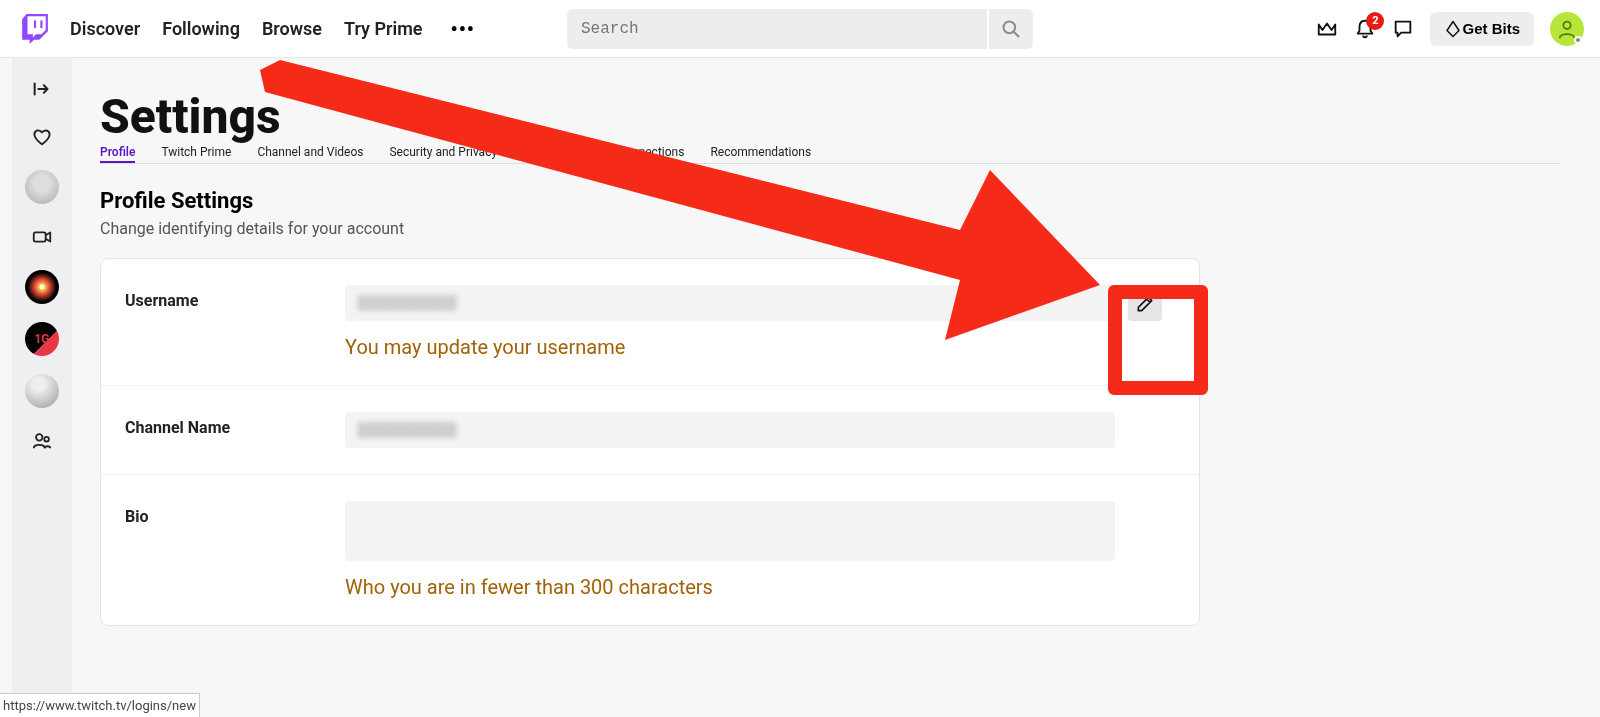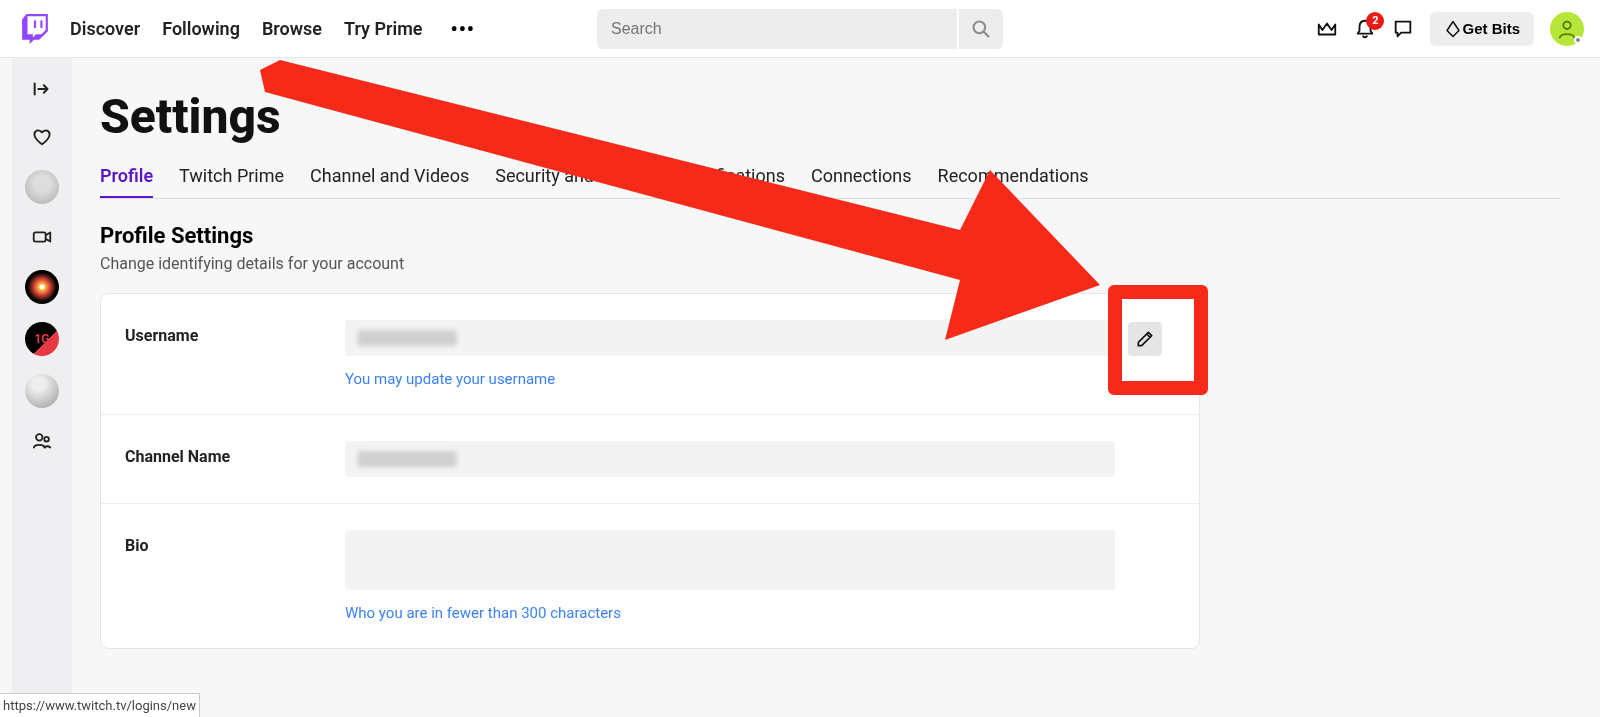--- a/index.html
+++ b/index.html
@@ -5,57 +5,57 @@
   * { box-sizing: border-box; margin: 0; padding: 0; }
   body { font-family: -apple-system, BlinkMacSystemFont, "Segoe UI", Roboto, Helvetica, Arial, sans-serif; background: #f7f7f8; width: 1600px; height: 717px; overflow: hidden; position: relative; }
   
   
   .topnav { display: flex; align-items: center; height: 58px; background: #fff; border-bottom: 1px solid #e6e6e6; padding: 0 10px; position: relative; z-index: 5;}
   .logo { width: 30px; height: 30px; display:flex; align-items:center; justify-content:center; margin: 0 10px; cursor:pointer;}
   .nav-links { display: flex; align-items: center; gap: 22px; margin-left: 10px; }
   .nav-link { font-size: 18px; color: #222; font-weight: 600; cursor:pointer;}
   .more-icon { font-size: 20px; font-weight: bold; letter-spacing: 1px; cursor:pointer; padding:0 6px;}
   .search-wrap { margin-left: auto; margin-right: auto; position: absolute; left: 50%; transform: translateX(-50%); display:flex; align-items:center;}
-  .search-input { width: 360px; height: 40px; background: #ededed; border: none; border-radius: 6px 0 0 6px; padding: 0 14px; font-size: 16px; color:#555;}
+  .search-input { width: 420px; height: 40px; background: #ededed; border: none; border-radius: 6px 0 0 6px; padding: 0 14px; font-size: 16px; color:#555;font-family:Liberation Mono, monospace;}
   .search-btn { width: 44px; height: 40px; background: #ededed; border:none; border-radius:0 6px 6px 0; display:flex; align-items:center; justify-content:center; cursor:pointer; margin-left:2px;}
   .right-icons { margin-left: auto; display:flex; align-items:center; gap: 16px; padding-right:6px;}
   .ic { width:22px; height:22px; display:flex; align-items:center; justify-content:center; cursor:pointer; position:relative;}
   .badge { position:absolute; top:-6px; right:-8px; background:#e91916; color:#fff; border-radius:50%; width:18px; height:18px; font-size:11px; font-weight:bold; display:flex; align-items:center; justify-content:center;}
   .bits-btn { display:flex; align-items:center; background:#ededed; border:none; border-radius:6px; padding: 8px 14px; font-size:15px; font-weight:600; cursor:pointer;}
   .avatar { width:34px; height:34px; border-radius:50%; background:#b7e63a; display:flex; align-items:center; justify-content:center; cursor:pointer; position:relative;}
   .avatar-dot { position:absolute; bottom:2px; right:2px; width:8px; height:8px; background:#888; border-radius:50%; border:2px solid #fff;}
   
   
   .leftbar { position:absolute; top:58px; left:12px; width:60px; bottom:0; background:#efeff1; display:flex; flex-direction:column; align-items:center; padding-top:16px; gap:18px; z-index:4;}
   .side-ic { width:30px; height:30px; display:flex; align-items:center; justify-content:center; cursor:pointer; color:#333;}
   .side-av { width:34px; height:34px; border-radius:50%; background:#ccc; cursor:pointer; overflow:hidden;}
   .side-av.a1 { background: radial-gradient(circle at 50% 40%, #ddd 30%, #aaa 100%);}
   .side-av.a2 { background: radial-gradient(circle, #fff 10%, #f4d03f 11%, #e74c3c 30%, #000 60%);}
   .side-av.a3 { background: linear-gradient(135deg,#000 0%,#000 60%,#e63946 60%,#e63946 100%); display:flex; align-items:center; justify-content:center; color:#e63946; font-weight:bold; font-size:12px;}
   .side-av.a4 { background: radial-gradient(circle at 40% 30%, #eee 20%, #999 100%);}
 
   
   .main { position:absolute; left:60px; right:0; top:58px; bottom:0; background:#f7f7f8; padding: 30px 0 0 40px; overflow:hidden;}
-  .page-title { font-size:48px; font-weight:800; color:#111; margin-bottom:20px;}
+  .page-title { font-size:48px; font-weight:800; color:#111; }
   .tabs { display:flex; gap:26px; border-bottom:1px solid #ddd; margin-right:40px; margin-bottom:24px;}
-  .tab { font-size:18px; color:#222; padding-bottom:10px; cursor:pointer; white-space:nowrap;}
+  .tab { font-size:12px; color:#222; padding-bottom:2px; cursor:pointer; white-space:nowrap;}
   .tab.active { color:#5c16c5; border-bottom:2px solid #5c16c5; font-weight:600;}
   
   .section-title { font-size:22px; font-weight:700; margin-bottom:6px;}
   .section-sub { font-size:16px; color:#555; margin-bottom:20px;}
   
   .card { background:#fff; border:1px solid #e5e5e5; width:1100px; border-radius:8px;}
   .row { display:flex; padding:26px 24px; border-bottom:1px solid #eee; align-items:flex-start;}
   .row:last-child { border-bottom:none;}
   .row-label { width:220px; font-size:16px; font-weight:700; color:#222; padding-top:6px;}
   .row-body { flex:1; display:flex; flex-direction:column; gap:14px;}
   .field { background:#f3f3f3; border-radius:4px; height:36px; width:100%; display:flex; align-items:center; padding:0 12px; color:#aaa;}
   .field.tall { height:60px;}
   .blurred { width:100px; height:16px; background: repeating-linear-gradient(90deg,#dadada,#dadada 3px,#c6c6c6 3px,#c6c6c6 6px); filter: blur(2px); border-radius:2px;}
-  .hint { font-size:15px; color:#3b82f6;}
+  .hint { font-size:20px; color:#a16207;}
   .row-action { width:60px; display:flex; align-items:flex-start; justify-content:center; padding-top:2px;}
   .edit-btn { width:34px; height:34px; background:#e5e5e5; border-radius:4px; display:flex; align-items:center; justify-content:center; cursor:pointer; border:none;}
 
   
   .anno { position:absolute; pointer-events:none; z-index:200;}
   .red-box { position:absolute; border:14px solid #f62a19; width:100px; height:110px; left:1108px; top:285px; border-radius:6px;}
   
   
   .status { position:absolute; bottom:0; left:0; background:#fff; border:1px solid #ccc; border-left:none; border-bottom:none; font-size:13px; color:#444; padding:4px 3px; z-index:300;}
   

